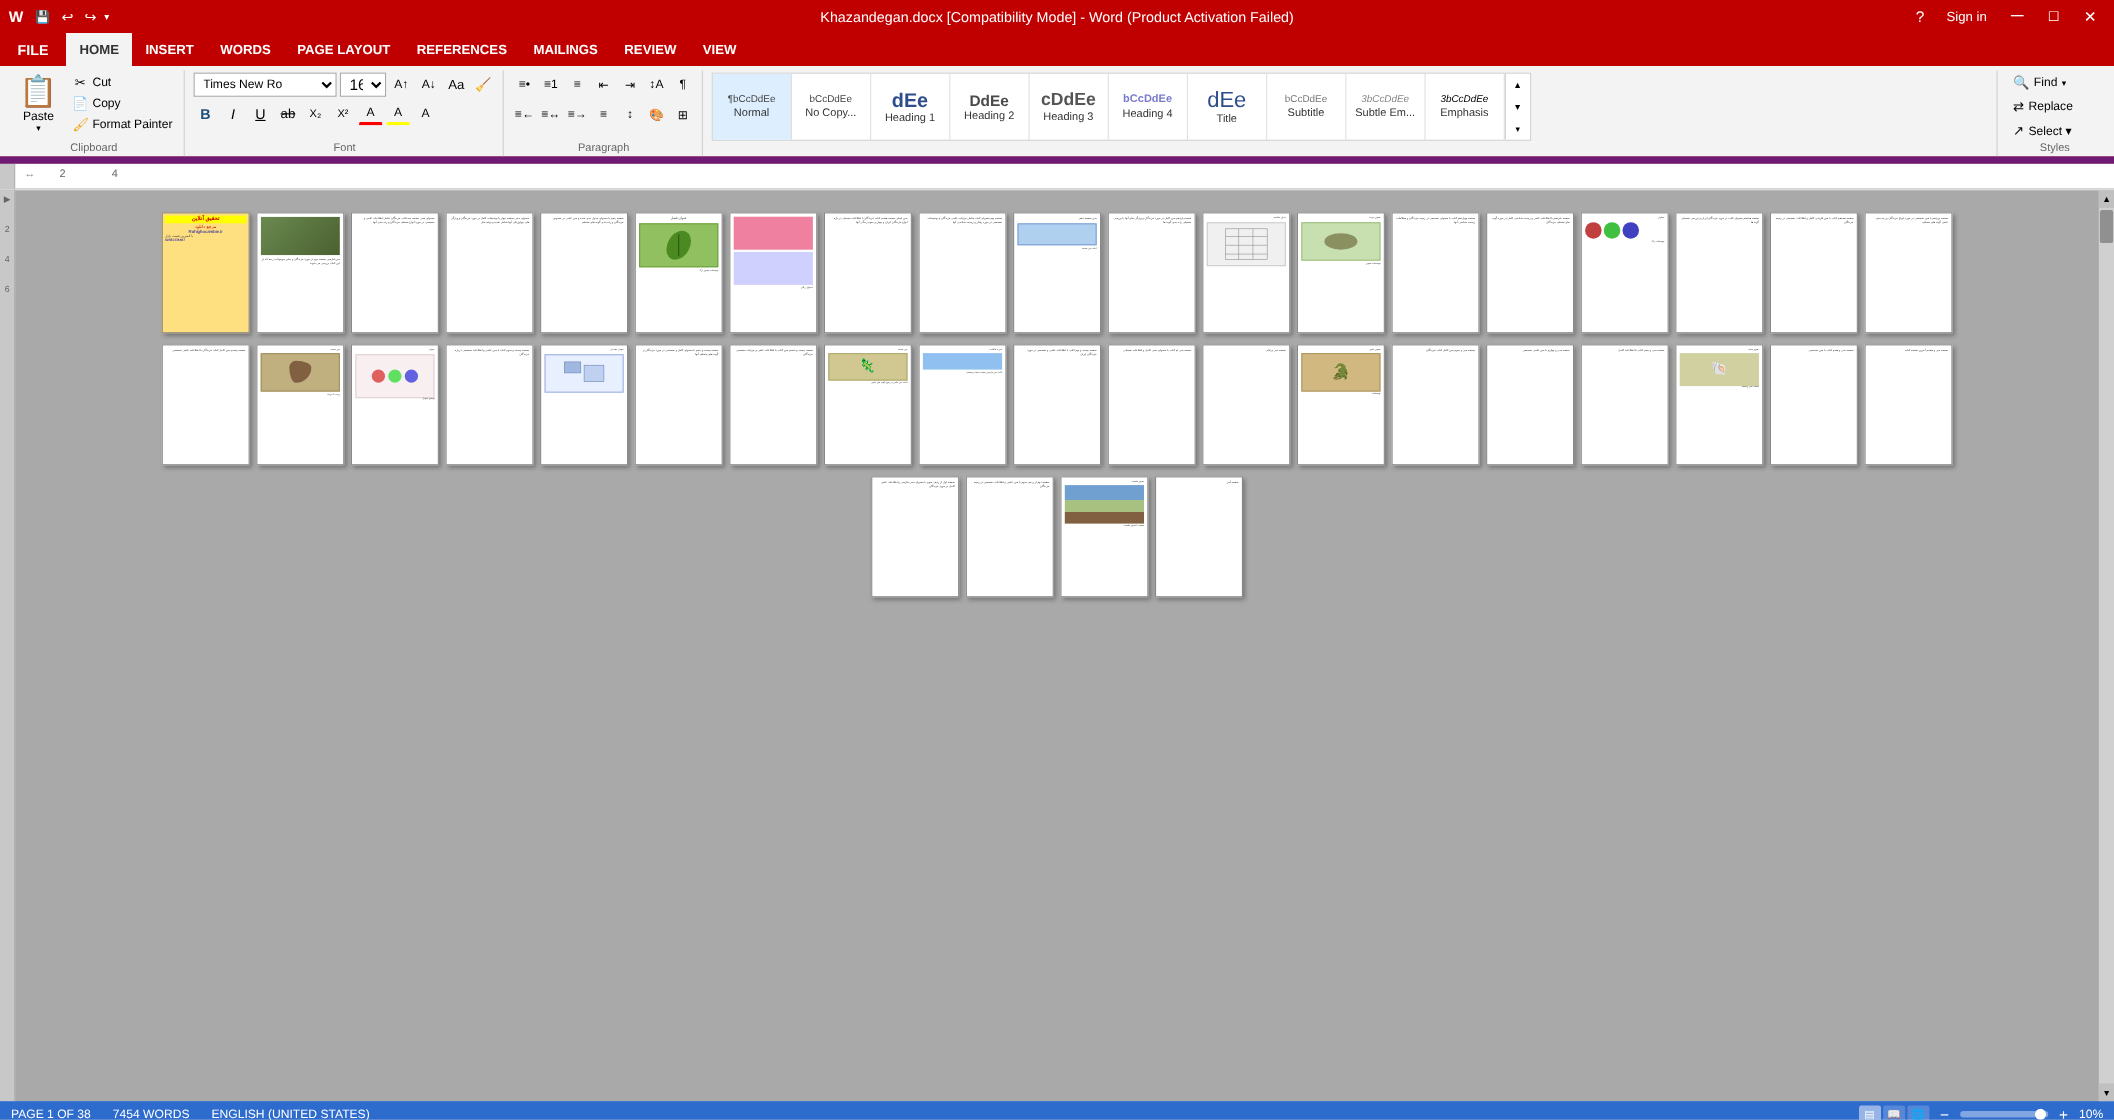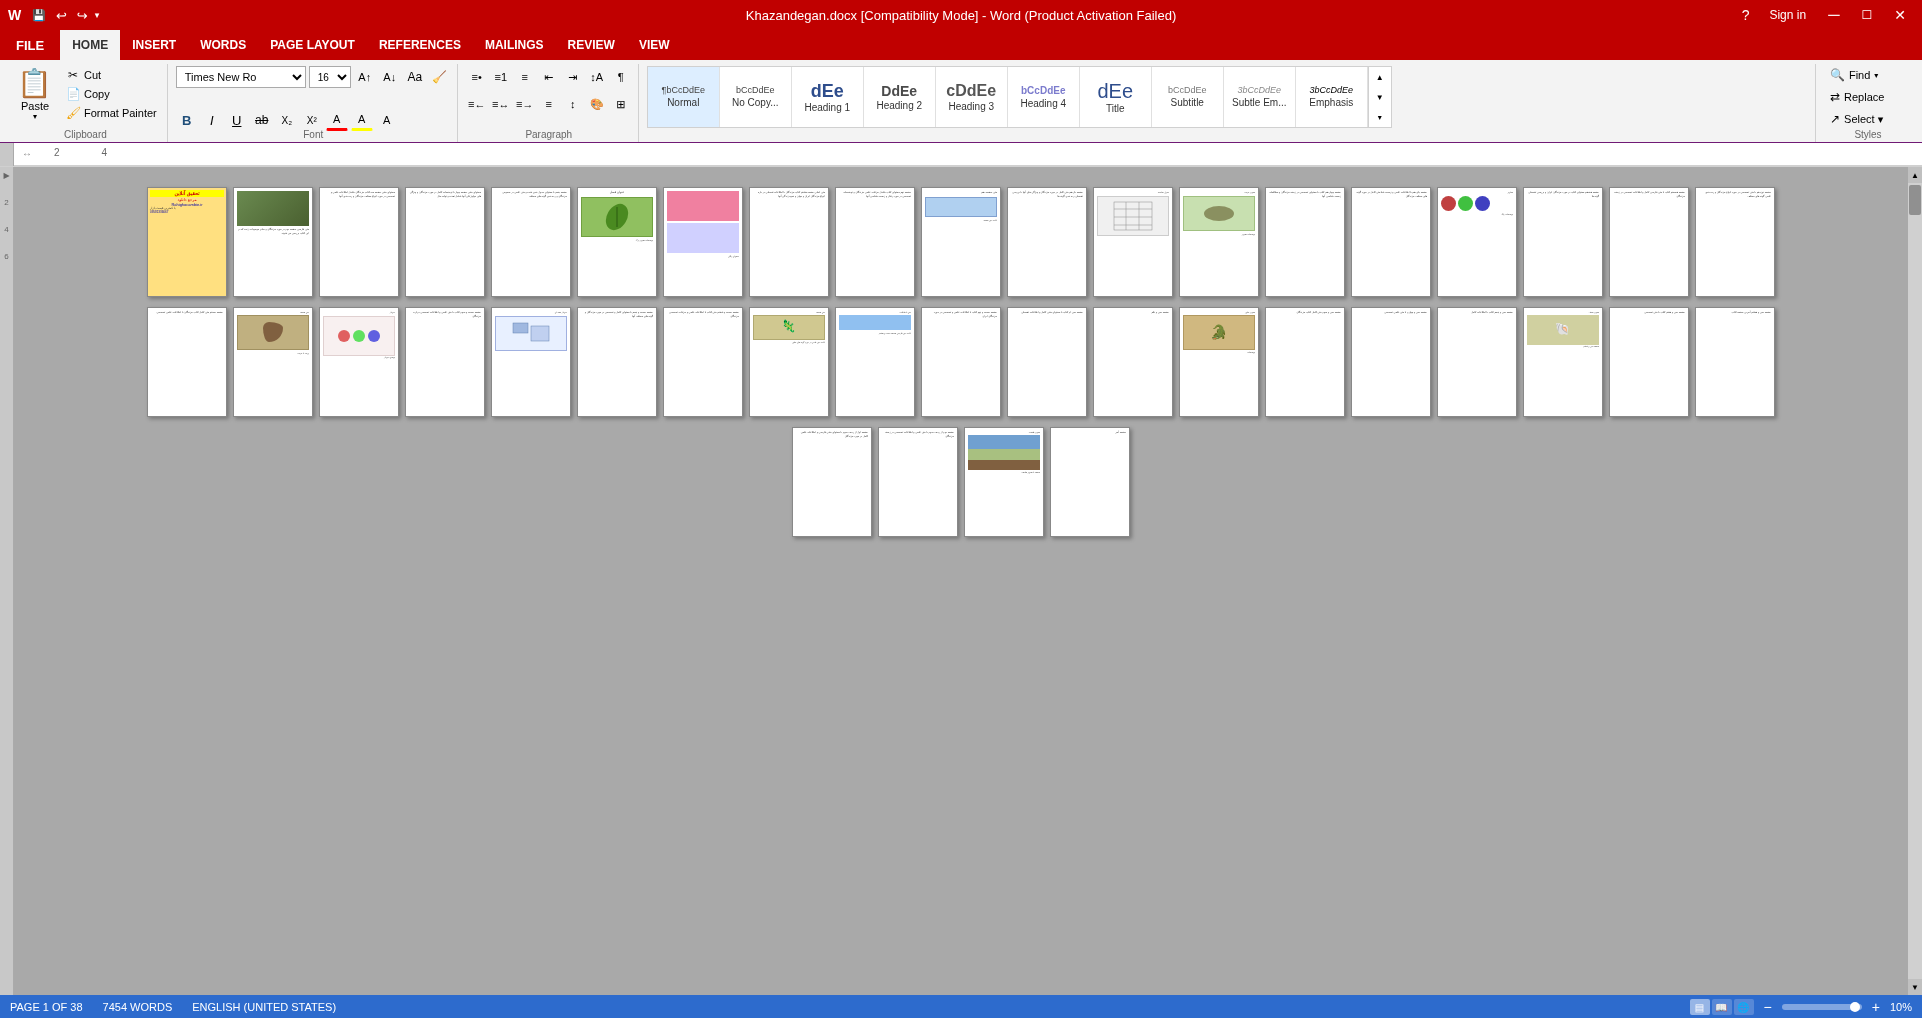--- a/index.html
+++ b/index.html
@@ -22,21 +22,21 @@
       font-size: 13px;
       font-weight: normal;
       color: white;
     }
     .title-bar-icons { display: flex; gap: 6px; align-items: center; }
     .title-bar-left { display: flex; align-items: center; gap: 4px; }
 
     
     .ribbon {
       background: #c2410c;
-      border-bottom: 1px solid #701a75;
+      border-bottom: 7px solid #701a75;
     }
     .ribbon-tabs {
       display: flex;
       align-items: center;
       height: 30px;
       background: #c00000;
       padding-left: 0;
     }
     .ribbon-tab {
       padding: 0 12px;
@@ -111,37 +111,37 @@
       border-radius: 2px;
     }
     .paste-icon { font-size: 28px; line-height: 1; }
     .paste-label { font-size: 11px; margin-top: 2px; }
     .small-btns { display: flex; flex-direction: column; gap: 1px; }
     .small-btn { display: flex; align-items: center; gap: 4px; cursor: pointer; padding: 2px 4px; border-radius: 2px; font-size: 11px; height: 18px; }
     .small-btn-icon { font-size: 12px; width: 14px; text-align: center; }
 
     
     .font-group { min-width: 180px; }
-    .font-row1 { display: flex; align-items: center; gap: 3px; margin-bottom: 19px; }
+    .font-row1 { display: flex; align-items: center; gap: 3px; margin-bottom: 2px; }
     .font-row2 { display: flex; align-items: center; gap: 3px; margin-bottom: 3px; }
 
     .font-select {
       height: 22px;
       border: 1px solid #aaa;
       background: white;
       font-size: 11px;
       padding: 0 4px;
       width: 130px;
       cursor: pointer;
     }
     .size-select {
       height: 22px;
       border: 1px solid #aaa;
       background: white;
-      font-size: 10px;
+      font-size: 14px;
       padding: 0 4px;
       width: 42px;
       cursor: pointer;
     }
     .icon-btn {
       width: 22px;
       height: 22px;
       display: flex;
       align-items: center;
       justify-content: center;

